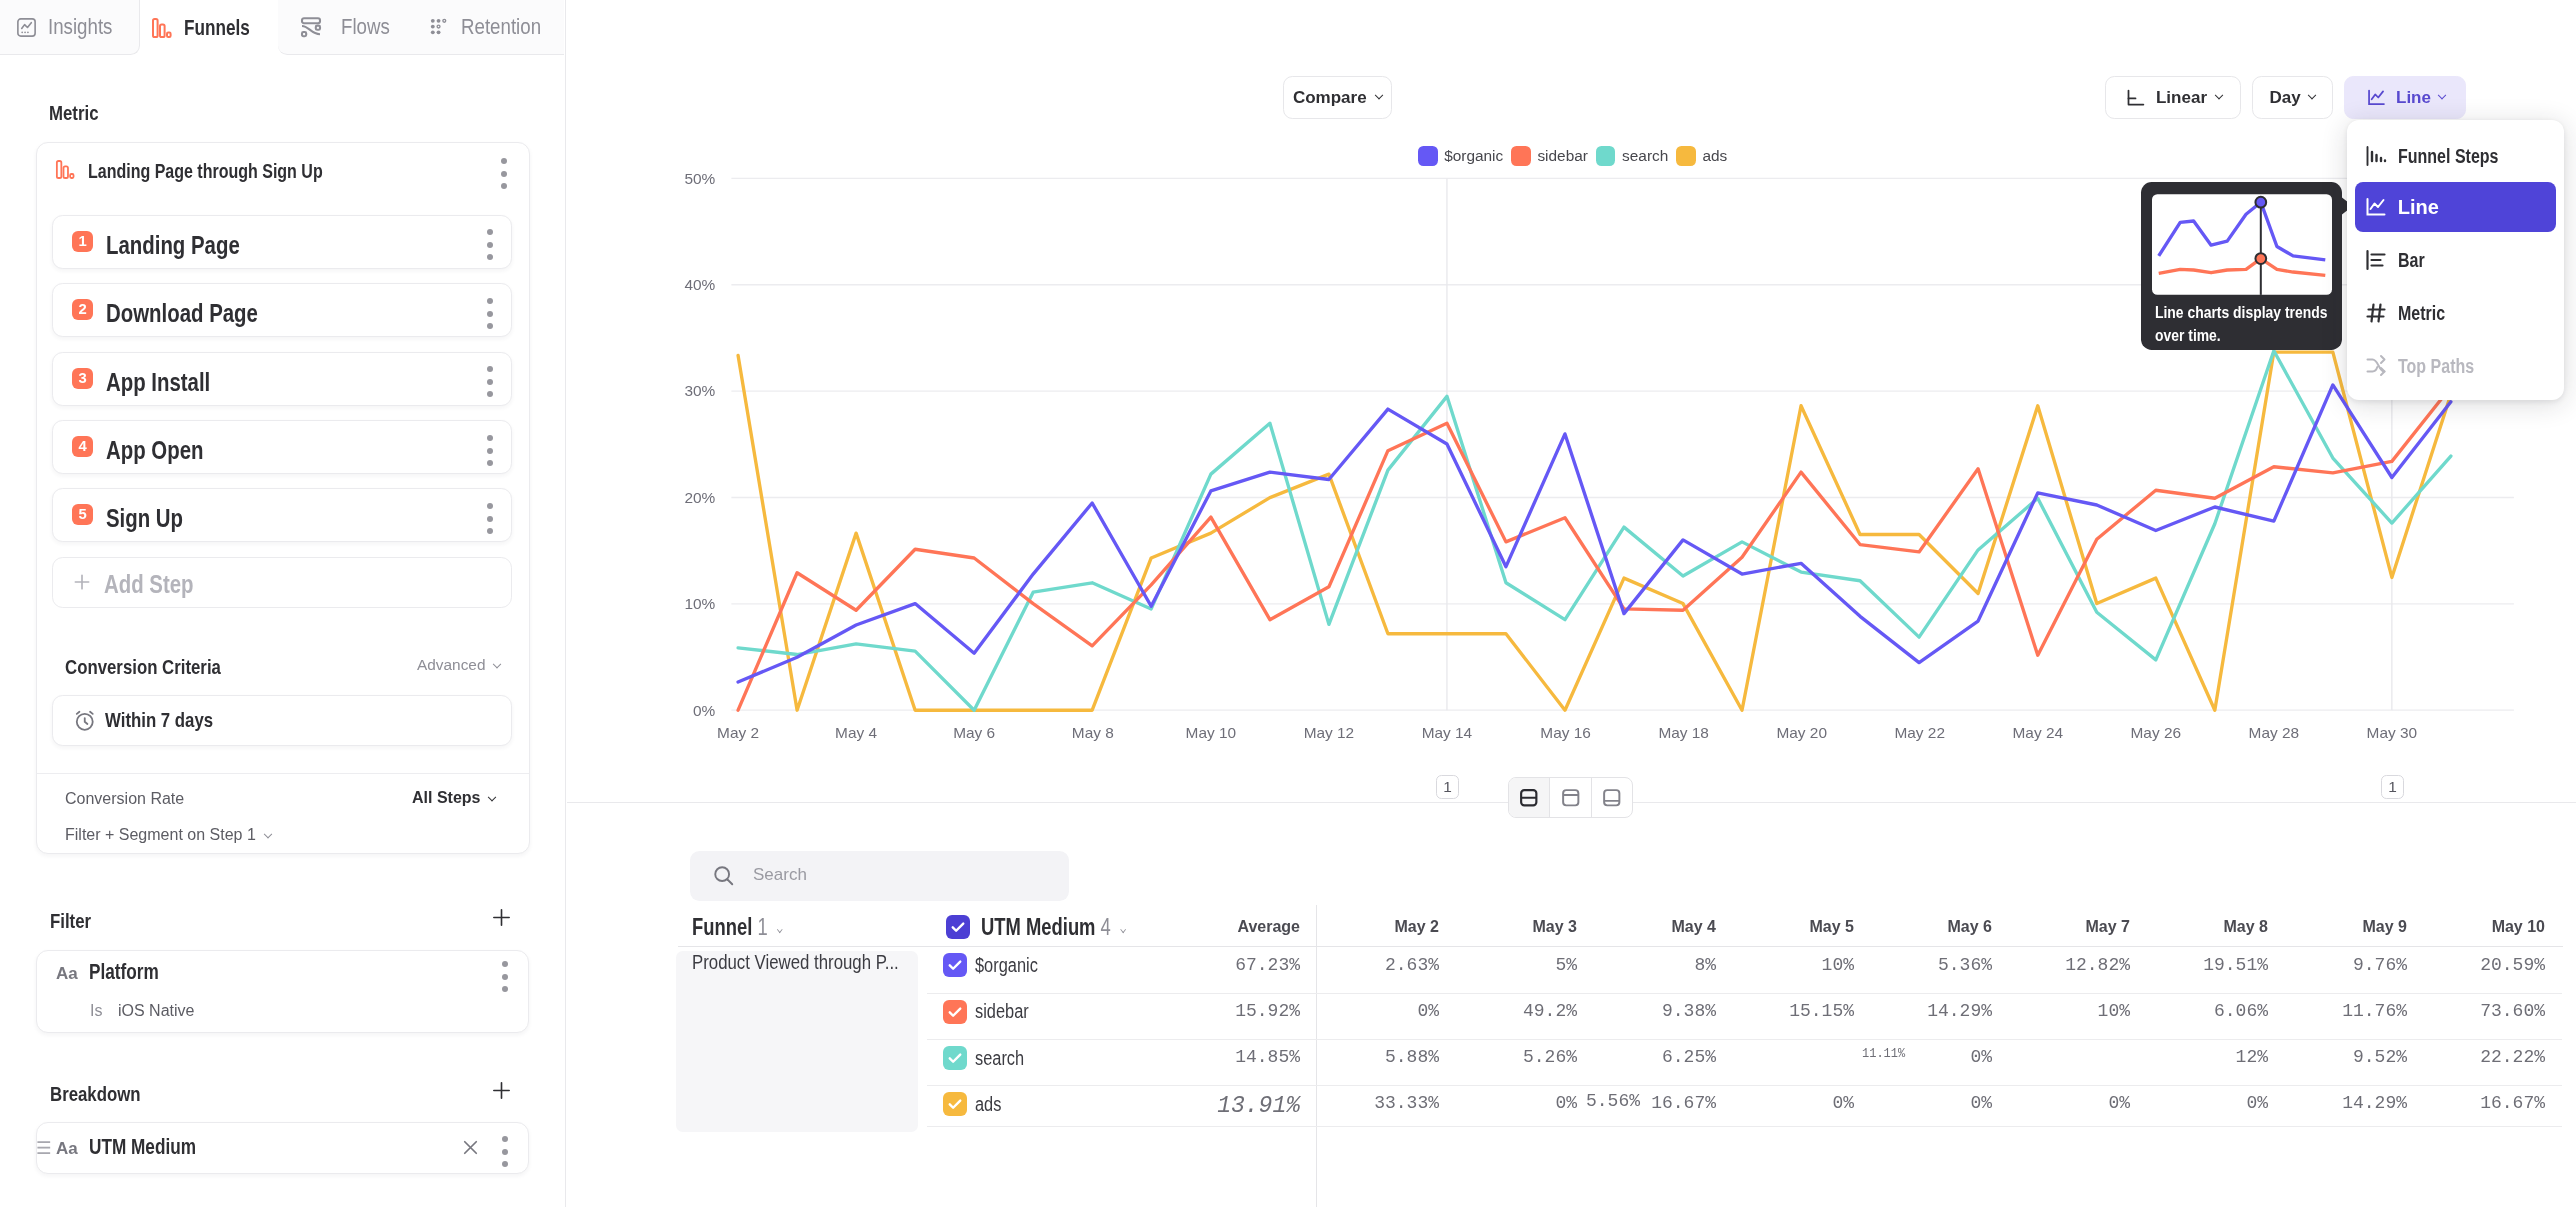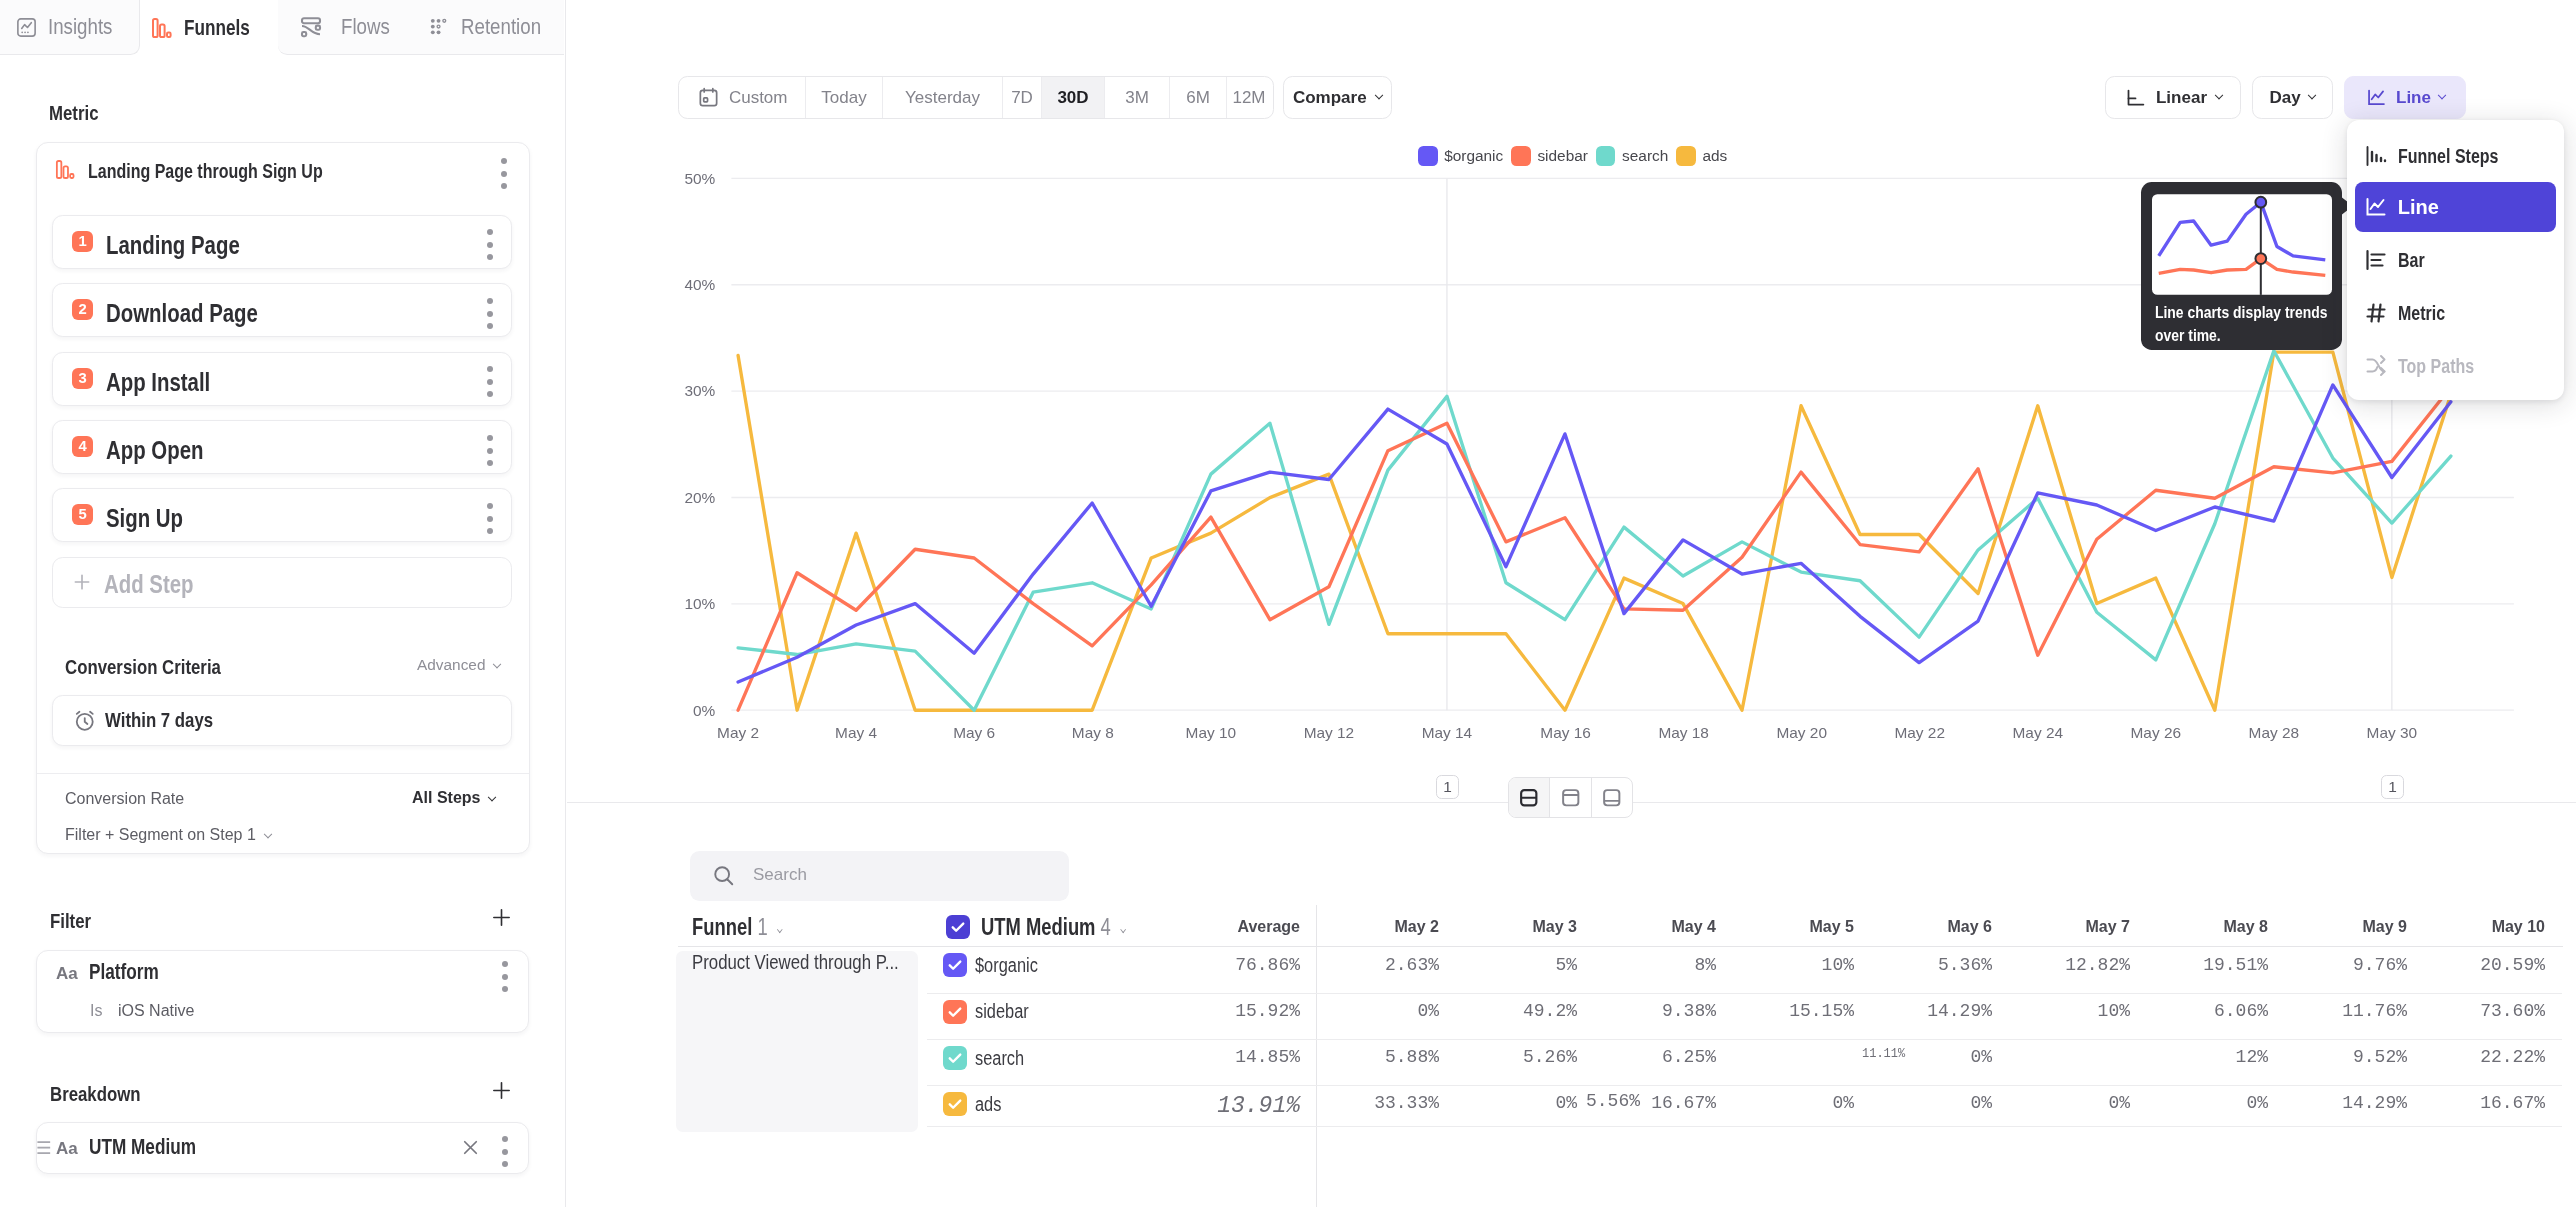--- a/index.html
+++ b/index.html
@@ -168,36 +168,20 @@
   <div class="abs" style="left:56px;top:1139px;font-size:17px;font-weight:700;color:#77777f;">Aa</div>
   <div class="abs" style="left:89px;top:1135px;font-size:21.5px;font-weight:700;color:#2f2f33;transform:scaleX(0.8);transform-origin:0 0;">UTM Medium</div>
   <svg class="abs" style="left:459px;top:1136px;" width="23" height="23" viewBox="0 0 24 24" stroke="#77777f" stroke-width="1.8" fill="none">
         <path d="M6 6l12 12M18 6L6 18" stroke-linecap="round"></path>
       </svg>
   <div class="kebab" style="left:502px;top:1136px;">
         <i></i>
         <i></i>
         <i></i>
       </div>
-</div>
-<div id="seg">
-  <div class="cell" style="width:127px;">
-    <svg width="23" height="23" viewBox="0 0 24 24" fill="none" stroke="#77777f" stroke-width="1.8">
-          <rect x="3.5" y="4.5" width="17" height="16" rx="2.5"></rect>
-          <path d="M7.5 2.8v3.4M16.5 2.8v3.4" stroke-linecap="round"></path>
-          <rect x="7" y="12.5" width="4" height="4" rx="0.8"></rect>
-        </svg>
-    Custom</div>
-  <div class="cell" style="width:77px;">Today</div>
-  <div class="cell" style="width:120px;">Yesterday</div>
-  <div class="cell" style="width:39px;">7D</div>
-  <div class="cell on" style="width:63px;">30D</div>
-  <div class="cell" style="width:65px;">3M</div>
-  <div class="cell" style="width:57px;">6M</div>
-  <div class="cell" style="width:44px;">12M</div>
 </div>
 <div class="btn" style="left:1283px;width:109px;gap:9.4px;text-align:center;">Compare <span class="chev dark" style="width:6px;height:6px;"></span></div>
 <div class="btn" style="left:2105px;width:136px;gap:8.7px;">
   <svg width="23" height="21" viewBox="0 0 24 24" fill="none" stroke="#2f2f33" stroke-width="2">
         <path d="M4 4v16h17" stroke-linecap="round" stroke-linejoin="round"></path>
         <path d="M4 13h8" stroke-linecap="round"></path>
       </svg>
   Linear <span class="chev dark" style="width:6px;height:6px;"></span></div>
 <div class="btn" style="left:2252px;width:81px;gap:8.7px;">Day <span class="chev dark" style="width:6px;height:6px;"></span></div>
 <div class="btn" style="left:2344px;width:122px;gap:8px;background:#eae7fb;border-color:#eae7fb;color:#5849cf;">
@@ -306,21 +290,21 @@
 <div class="abs" style="left:678px;top:946px;width:1885px;height:1.3px;background:#e5e5e8;"></div>
 <div class="abs" style="left:1316px;top:905px;width:1.3px;height:303px;background:#e5e5e8;"></div>
 <div class="abs" style="left:676px;top:951px;width:242px;height:181px;background:#f6f6f8;border-radius:6.7px;"></div>
 <div class="abs" style="left:692px;top:951px;font-size:20px;color:#3c3c42;transform:scaleX(0.84);transform-origin:0 0;white-space:nowrap;">Product Viewed through P...</div>
 <div class="cbx" style="left:943px;top:953px;background:#6558f5;">
       <svg width="18" height="18" viewBox="0 0 24 24" fill="none" stroke="#fff" stroke-width="3.2" stroke-linecap="round" stroke-linejoin="round">
         <path d="M5 12.5l4.5 4.5L19 7.5"></path>
       </svg>
     </div>
 <div class="abs" style="left:975px;top:954px;font-size:19.5px;color:#3c3c42;transform:scaleX(0.84);transform-origin:0 0;white-space:nowrap;">$organic</div>
-<div class="abs mono" style="left:1032px;top:955px;width:268px;text-align:right;font-size:18px;color:#6e6e76;">76.86%</div>
+<div class="abs mono" style="left:1032px;top:955px;width:268px;text-align:right;font-size:18px;color:#6e6e76;">67.23%</div>
 <div class="abs mono" style="left:1171px;top:955px;width:268px;text-align:right;font-size:18px;color:#6e6e76;">2.63%</div>
 <div class="abs mono" style="left:1309px;top:955px;width:268px;text-align:right;font-size:18px;color:#6e6e76;">5%</div>
 <div class="abs mono" style="left:1448px;top:955px;width:268px;text-align:right;font-size:18px;color:#6e6e76;">8%</div>
 <div class="abs mono" style="left:1586px;top:955px;width:268px;text-align:right;font-size:18px;color:#6e6e76;">10%</div>
 <div class="abs mono" style="left:1724px;top:955px;width:268px;text-align:right;font-size:18px;color:#6e6e76;">5.36%</div>
 <div class="abs mono" style="left:1862px;top:955px;width:268px;text-align:right;font-size:18px;color:#6e6e76;">12.82%</div>
 <div class="abs mono" style="left:2000px;top:955px;width:268px;text-align:right;font-size:18px;color:#6e6e76;">19.51%</div>
 <div class="abs mono" style="left:2139px;top:955px;width:268px;text-align:right;font-size:18px;color:#6e6e76;">9.76%</div>
 <div class="abs mono" style="left:2277px;top:955px;width:268px;text-align:right;font-size:18px;color:#6e6e76;">20.59%</div>
 <div class="cbx" style="left:943px;top:1000px;background:#ff7557;">

